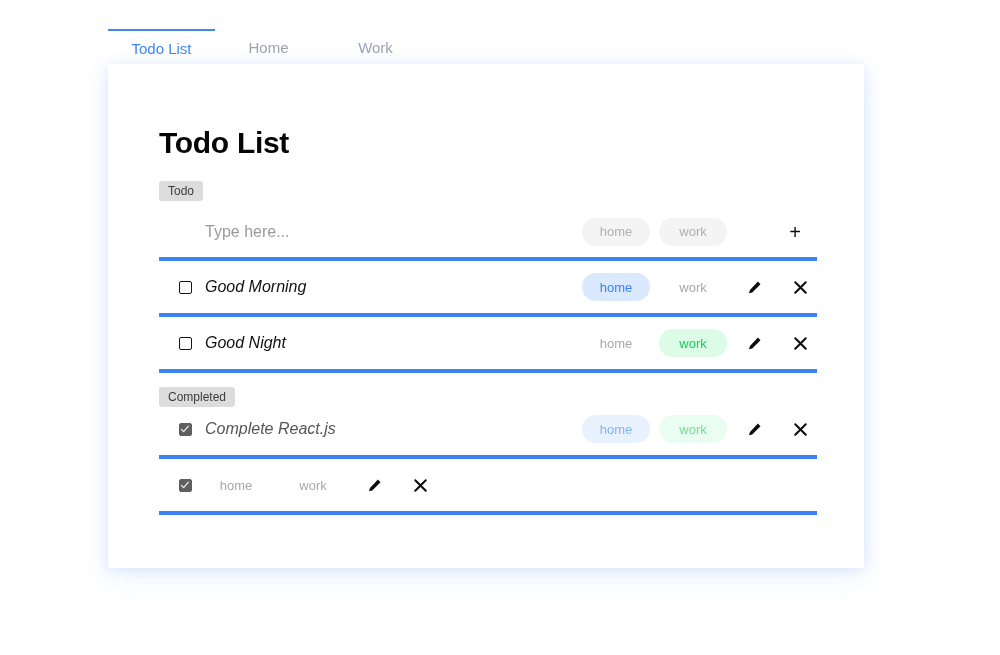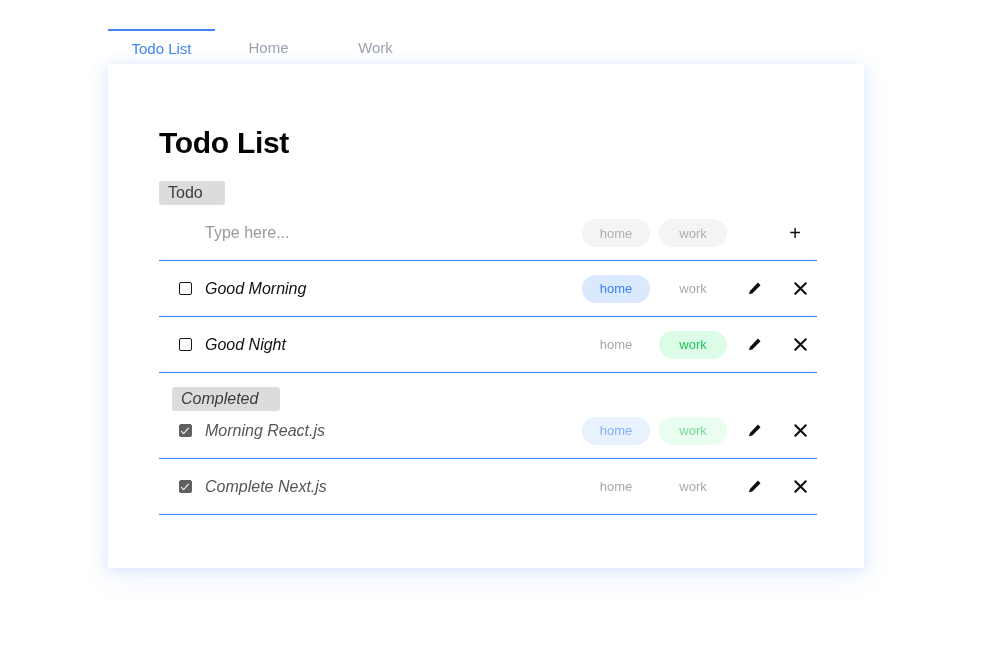--- a/index.html
+++ b/index.html
@@ -70,50 +70,49 @@
     font-size: 30px;
     font-weight: bold;
     color: #050505;
     letter-spacing: -0.3px;
   }
 
   .section-badge {
     display: inline-block;
     background: #dcdcdc;
     color: #3c3c3c;
-    font-size: 16px;
-    padding: 4px 22px 4px 9px;
+    font-size: 12px;
+    padding: 4px 9px 4px 9px;
     border-radius: 3px;
     line-height: 1;
   }
   .badge-todo {
     position: absolute;
     left: 51px;
     top: 117px;
   }
   .badge-completed {
     position: absolute;
-    left: 64px;
+    left: 51px;
     top: 323px;
-    font-style: italic;
   }
 
   
   .rows {
     position: absolute;
     left: 51px;
     top: 142px;
     width: 658px;
   }
   .row {
     position: relative;
     height: 56px;
     display: flex;
     align-items: center;
-    border-bottom: 1px solid #3b82f6;
+    border-bottom: 4px solid #3b82f6;
     box-sizing: border-box;
   }
   .row.input-row {
     height: 55px;
   }
   .row.spacer {
     height: 30px;
     border-bottom: none;
   }
 
@@ -340,21 +339,21 @@
           </div>
         </div>
       </div>
 
       <div class="row spacer"></div>
 
       <div class="row">
         <div class="check-cell">
           <span class="checkbox checked"></span>
         </div>
-        <div class="task-text done">Morning React.js</div>
+        <div class="task-text done">Complete React.js</div>
         <div class="tags">
           <div class="tag home-on dim">
             <span>home</span>
           </div>
           <div class="tag work-on dim">
             <span>work</span>
           </div>
         </div>
         <div class="actions">
           <div class="icon-btn">
@@ -367,21 +366,20 @@
               <path d="M2.4 2.4 L13.6 13.6 M13.6 2.4 L2.4 13.6" stroke="#0d0d0d" stroke-width="2.2" stroke-linecap="round"></path>
             </svg>
           </div>
         </div>
       </div>
 
       <div class="row">
         <div class="check-cell">
           <span class="checkbox checked"></span>
         </div>
-        <div class="task-text done">Complete Next.js</div>
         <div class="tags">
           <div class="tag off">
             <span>home</span>
           </div>
           <div class="tag off">
             <span>work</span>
           </div>
         </div>
         <div class="actions">
           <div class="icon-btn">

